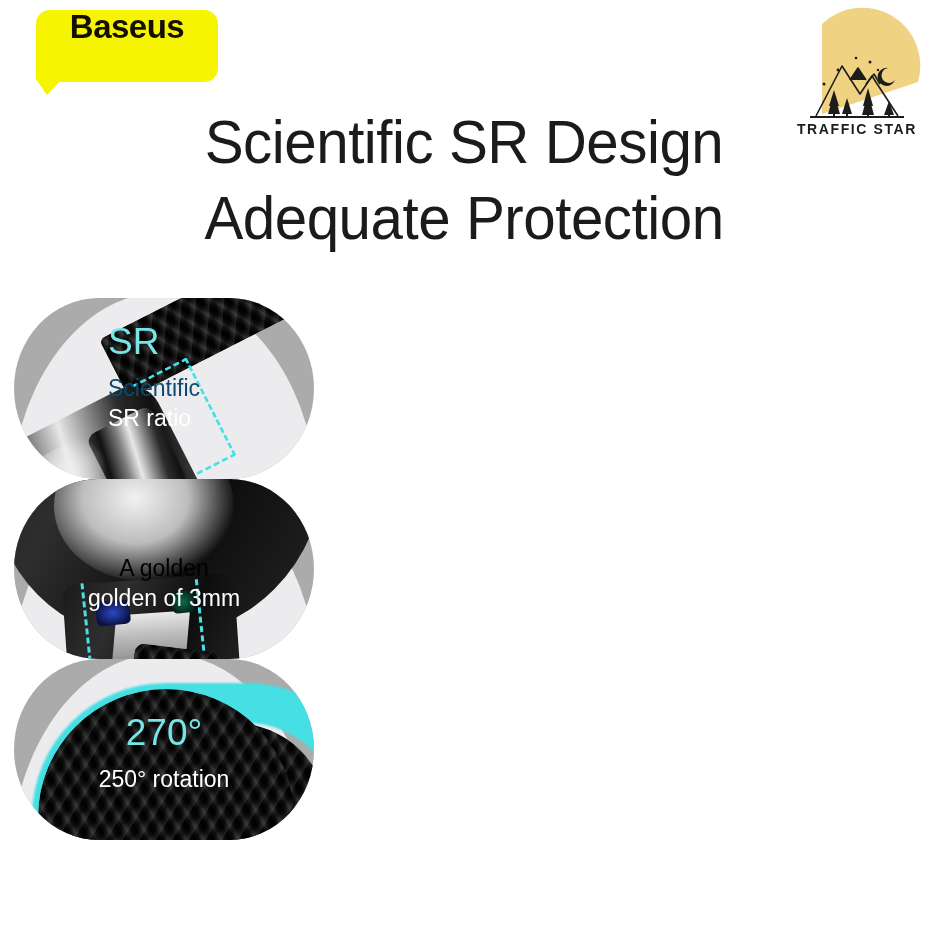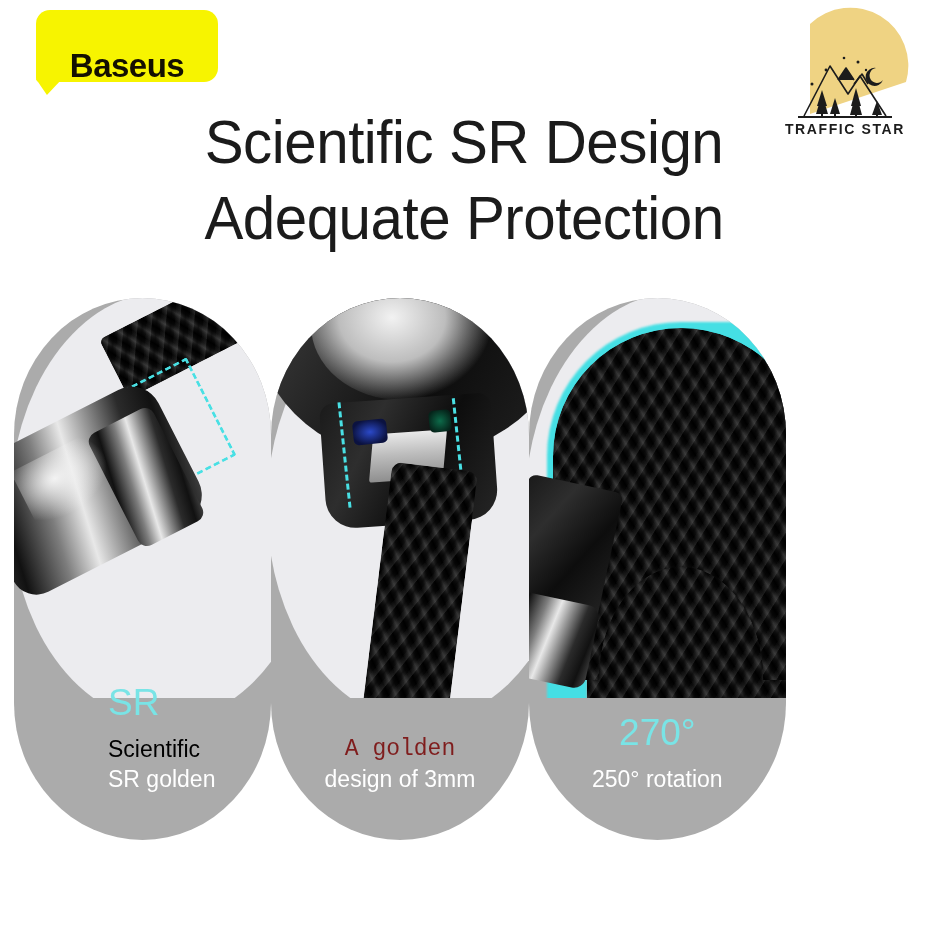--- a/index.html
+++ b/index.html
@@ -10,54 +10,54 @@
     overflow:hidden;
     position:relative;
   }
   .stage{position:absolute;inset:0;width:940px;height:940px;}
 
   
   .brand-badge{
     position:absolute;left:36px;top:10px;width:182px;height:72px;
     background:var(--brand,#F7F400);
     border-radius:14px 14px 14px 4px;
-    display:flex;align-items:flex-end;justify-content:center;
+    display:flex;align-items:flex-start;justify-content:center;
   }
   .brand-badge .tail{
     position:absolute;left:0px;bottom:-13px;width:26px;height:16px;
     background:var(--brand,#F7F400);
     border-radius:0 0 0 10px;
     clip-path:polygon(0 0,100% 0,42% 100%);
   }
   .brand-text{
     font-size:33px;font-weight:bold;color:#141000;
     letter-spacing:-0.5px;line-height:1;
     font-family:"Liberation Sans","DejaVu Sans",sans-serif;
   }
 
   
-  .watermark{position:absolute;right:22px;top:6px;width:150px;height:150px;}
+  .watermark{position:absolute;right:10px;top:6px;width:150px;height:150px;}
   .watermark svg{display:block;width:150px;height:150px;}
 
   
   .headline{
     position:absolute;left:0;right:12px;top:104px;text-align:center;
     color:#1b1b1b;
   }
   .headline .line{
     font-size:62px;font-weight:normal;line-height:76px;
     letter-spacing:-0.5px;
     font-family:"Liberation Sans Narrow","Liberation Sans","DejaVu Sans",sans-serif;
     transform:scaleX(0.94);
   }
 
   
   .panels{
     position:absolute;left:14px;top:298px;width:772px;height:542px;
-    display:flex;justify-content:flex-end;
+    display:flex;justify-content:flex-end;flex-direction:column;
   }
   .panel{
     position:relative;width:300px;height:542px;
     background:var(--panel,#ababab);
     border-radius:150px/160px;
     overflow:hidden;
   }
   .panel-photo{
     position:absolute;left:0;top:0;width:300px;height:400px;
     overflow:hidden;
@@ -177,22 +177,22 @@
                       transform:rotate(-27deg);border-radius:26px 30px 30px 26px;"></div>
           <div class="metal" style="position:absolute;left:96px;top:116px;width:72px;height:126px;
                       transform:rotate(-27deg);border-radius:10px;"></div>
           <div style="position:absolute;left:6px;top:150px;width:92px;height:64px;
                       background:radial-gradient(ellipse at 40% 40%,#f3f3f3,rgba(255,255,255,0) 70%);
                       transform:rotate(-27deg);"></div>
         </div>
       </div>
       <div class="caption align-left">
         <div class="cap-title">SR</div>
-        <div class="cap-sub" style="color: #000000;">Scientific</div>
-        <div class="cap-sub" style="color: rgb(255, 255, 255);">SR golden</div>
+        <div class="cap-sub" style="color: #0c4a6e;">Scientific</div>
+        <div class="cap-sub" style="color: rgb(255, 255, 255);">SR ratio</div>
       </div>
     </div>
 
     <div class="panel">
       <div class="panel-photo">
         <div class="photo-bg" style="background: rgb(236, 236, 239);"></div>
         <div class="scene">
 
           <div class="plastic" style="position:absolute;left:-20px;top:-90px;width:330px;height:250px;
                       border-radius:0 0 170px 150px;"></div>
@@ -216,22 +216,22 @@
                       transform:rotate(-6deg);"></div>
           <div style="position:absolute;left:158px;top:112px;width:22px;height:22px;
                       background:radial-gradient(ellipse,#0d6b4a,#05241a 78%);border-radius:5px;
                       transform:rotate(-6deg);"></div>
 
           <div class="braid" style="position:absolute;left:106px;top:168px;width:86px;height:250px;
                       transform:rotate(7deg);border-radius:10px;"></div>
         </div>
       </div>
       <div class="caption align-center">
-        <div class="cap-sub" style="color: #7f1d1d; font-family: Liberation Mono, monospace;">A golden</div>
-        <div class="cap-sub" style="color: rgb(255, 255, 255);">design of 3mm</div>
+        <div class="cap-sub" style="color: #000000;">A golden</div>
+        <div class="cap-sub" style="color: rgb(255, 255, 255);">golden of 3mm</div>
       </div>
     </div>
 
     <div class="panel">
       <div class="panel-photo">
         <div class="photo-bg" style="background: rgb(236, 236, 239);"></div>
         <div class="scene">
 
           <div style="position:absolute;left:18px;top:24px;width:268px;height:360px;
                       border:40px solid #45dfe4;border-bottom:none;

